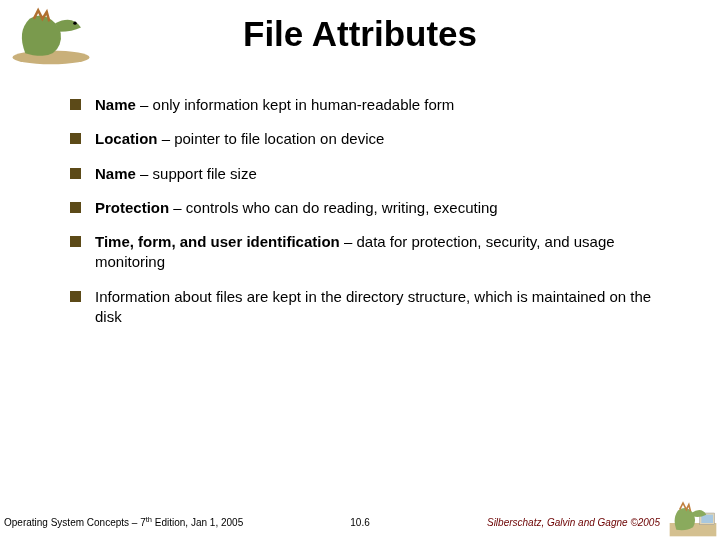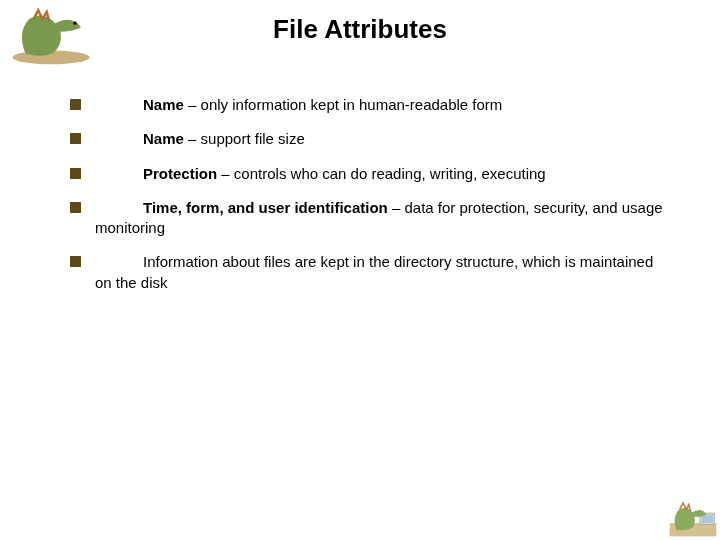--- a/index.html
+++ b/index.html
@@ -17,21 +17,21 @@
     height: 540px;
     position: relative;
     box-sizing: border-box;
   }
   .title {
     position: absolute;
     top: 14px;
     left: 0;
     width: 100%;
     text-align: center;
-    font-size: 26px;
+    font-size: 35px;
     font-weight: bold;
     color: #000;
   }
   .body {
     position: absolute;
     top: 95px;
     left: 70px;
     right: 50px;
   }
   .item {
@@ -48,21 +48,20 @@
     height: 11px;
     background: #5c4a18;
     margin-top: 4px;
     margin-right: 14px;
   }
   .text {
     flex: 1 1 auto;
   }
   .text .bold {
     font-weight: bold;
-    margin-left: 48px;
   }
   .footer {
     position: absolute;
     bottom: 8px;
     left: 0;
     width: 720px;
     height: 20px;
     font-size: 10px;
     color: #000;
   }
@@ -116,36 +115,47 @@
 
   <div class="title">File Attributes</div>
 
   <div class="body">
     <div class="item">
       <div class="bullet"></div>
       <div class="text"><span class="bold">Name</span><span> – only information kept in human-readable form</span></div>
     </div>
     <div class="item">
       <div class="bullet"></div>
+      <div class="text"><span class="bold">Location</span><span> – pointer to file location on device</span></div>
+    </div>
+    <div class="item">
+      <div class="bullet"></div>
       <div class="text"><span class="bold">Name</span><span> – support file size</span></div>
     </div>
     <div class="item">
       <div class="bullet"></div>
       <div class="text"><span class="bold">Protection</span><span> – controls who can do reading, writing, executing</span></div>
     </div>
     <div class="item">
       <div class="bullet"></div>
       <div class="text"><span class="bold">Time, form, and user identification</span><span> – data for protection, security, and usage monitoring</span></div>
     </div>
     <div class="item">
       <div class="bullet"></div>
       <div class="text"><span class="bold"></span><span>Information about files are kept in the directory structure, which is maintained on the disk</span></div>
     </div>
   </div>
 
+  <div class="footer">
+    <div class="footer-left">
+      <span>Operating System Concepts – 7</span><sup>th</sup><span> Edition, Jan 1, 2005</span>
+    </div>
+    <div class="footer-center">10.6</div>
+    <div class="footer-right">Silberschatz, Galvin and Gagne ©2005</div>
+  </div>
 
   <svg class="dino-bottom" viewBox="0 0 60 48">
     <rect x="2" y="30" width="56" height="16" fill="#d4c090"></rect>
     <rect x="38" y="18" width="18" height="14" fill="#e0d5b8" stroke="#888" stroke-width="0.5"></rect>
     <rect x="40" y="20" width="14" height="10" fill="#a8c8e0"></rect>
     <path d="M10,38 Q5,25 12,15 Q22,8 30,18 Q35,26 30,35 Q22,40 10,38 Z" fill="#8aaa5d"></path>
     <path d="M28,18 Q40,10 46,20 Q38,24 30,22 Z" fill="#8aaa5d"></path>
     <path d="M14,14 L18,6 L22,14 L25,8 L27,16" stroke="#c08040" stroke-width="2" fill="none"></path>
   </svg>
 

